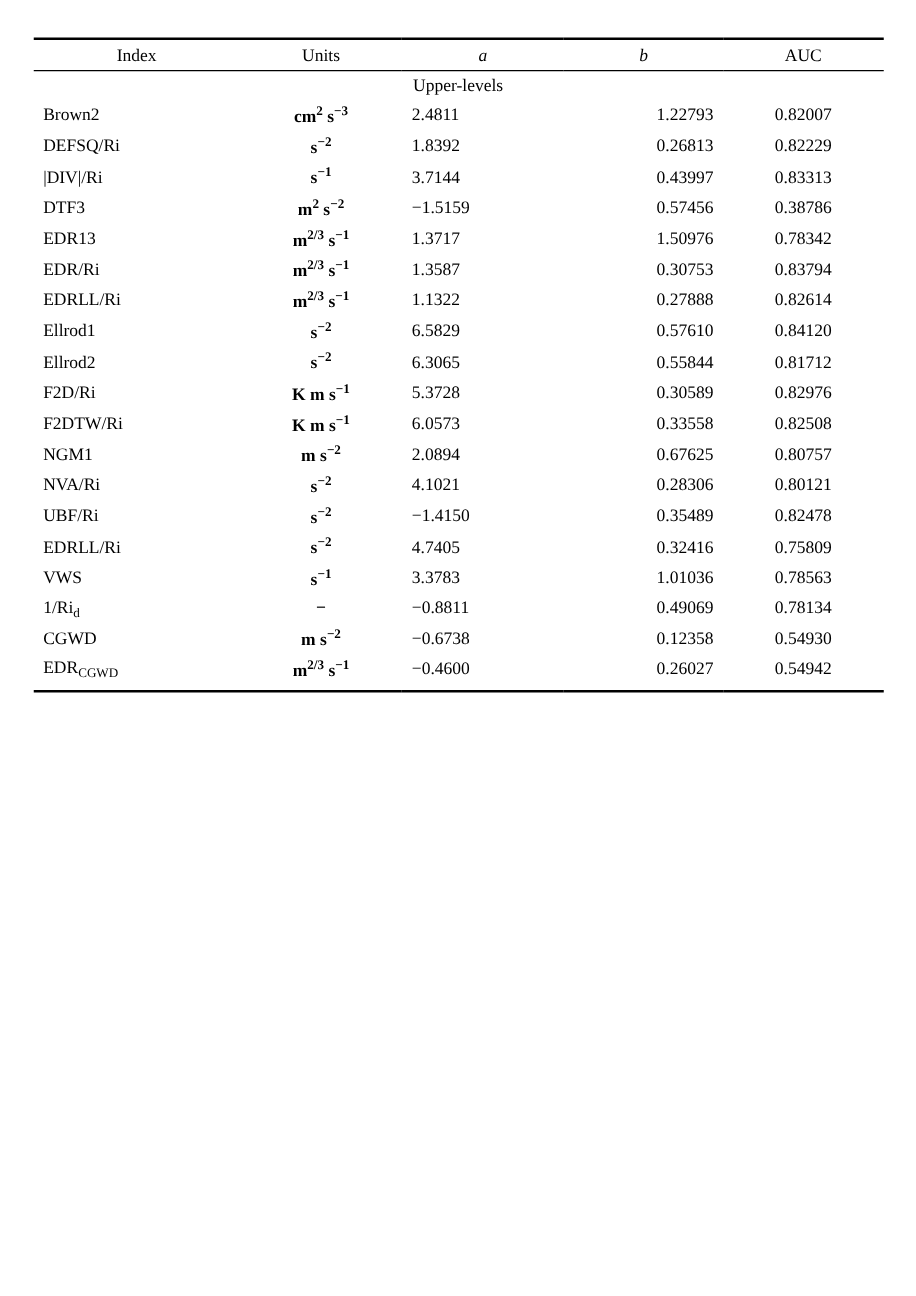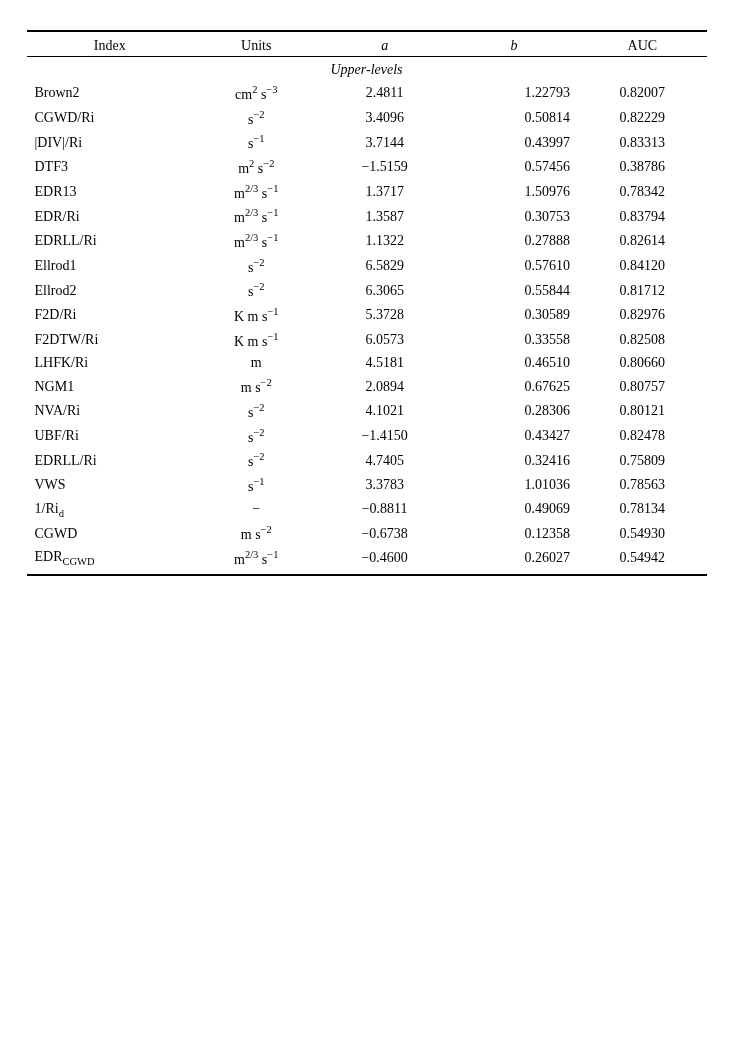--- a/index.html
+++ b/index.html
@@ -35,38 +35,38 @@
       font-style: italic;
     }
     thead tr:first-child th.col-b {
       font-style: italic;
     }
     .section-header td {
       text-align: center;
       padding: 5px 8px 3px 8px;
       font-weight: normal;
       border-bottom: none;
-      font-style: italic;
     }
     tbody tr td {
       text-align: center;
       padding: 3px 8px;
       font-weight: normal;
     }
     tbody tr:last-child td {
       padding-bottom: 6px;
     }
     td.col-index {
       text-align: left;
     }
     td.col-units {
       text-align: center;
+      font-weight: bold;
     }
     td.col-a {
-      text-align: center;
+      text-align: left;
     }
     td.col-b {
       text-align: right;
     }
     td.col-auc {
     }
     sup {
       font-size: 0.75em;
       vertical-align: super;
     }
@@ -94,24 +94,24 @@
           <td colspan="5">Upper-levels</td>
         </tr>
         <tr>
           <td class="col-index">Brown2</td>
           <td class="col-units">cm<sup>2</sup> s<sup>−3</sup></td>
           <td class="col-a">2.4811</td>
           <td class="col-b">1.22793</td>
           <td class="col-auc">0.82007</td>
         </tr>
         <tr>
-          <td class="col-index">CGWD/Ri</td>
-          <td class="col-units">s<sup>−2</sup></td>
-          <td class="col-a">3.4096</td>
-          <td class="col-b">0.50814</td>
+          <td class="col-index">DEFSQ/Ri</td>
+          <td class="col-units">s<sup>−2</sup></td>
+          <td class="col-a">1.8392</td>
+          <td class="col-b">0.26813</td>
           <td class="col-auc">0.82229</td>
         </tr>
         <tr>
           <td class="col-index">|DIV|/Ri</td>
           <td class="col-units">s<sup>−1</sup></td>
           <td class="col-a">3.7144</td>
           <td class="col-b">0.43997</td>
           <td class="col-auc">0.83313</td>
         </tr>
         <tr>
@@ -164,45 +164,38 @@
           <td class="col-auc">0.82976</td>
         </tr>
         <tr>
           <td class="col-index">F2DTW/Ri</td>
           <td class="col-units">K m s<sup>−1</sup></td>
           <td class="col-a">6.0573</td>
           <td class="col-b">0.33558</td>
           <td class="col-auc">0.82508</td>
         </tr>
         <tr>
-          <td class="col-index">LHFK/Ri</td>
-          <td class="col-units">m</td>
-          <td class="col-a">4.5181</td>
-          <td class="col-b">0.46510</td>
-          <td class="col-auc">0.80660</td>
-        </tr>
-        <tr>
           <td class="col-index">NGM1</td>
           <td class="col-units">m s<sup>−2</sup></td>
           <td class="col-a">2.0894</td>
           <td class="col-b">0.67625</td>
           <td class="col-auc">0.80757</td>
         </tr>
         <tr>
           <td class="col-index">NVA/Ri</td>
           <td class="col-units">s<sup>−2</sup></td>
           <td class="col-a">4.1021</td>
           <td class="col-b">0.28306</td>
           <td class="col-auc">0.80121</td>
         </tr>
         <tr>
           <td class="col-index">UBF/Ri</td>
           <td class="col-units">s<sup>−2</sup></td>
           <td class="col-a">−1.4150</td>
-          <td class="col-b">0.43427</td>
+          <td class="col-b">0.35489</td>
           <td class="col-auc">0.82478</td>
         </tr>
         <tr>
           <td class="col-index">EDRLL/Ri</td>
           <td class="col-units">s<sup>−2</sup></td>
           <td class="col-a">4.7405</td>
           <td class="col-b">0.32416</td>
           <td class="col-auc">0.75809</td>
         </tr>
         <tr>

